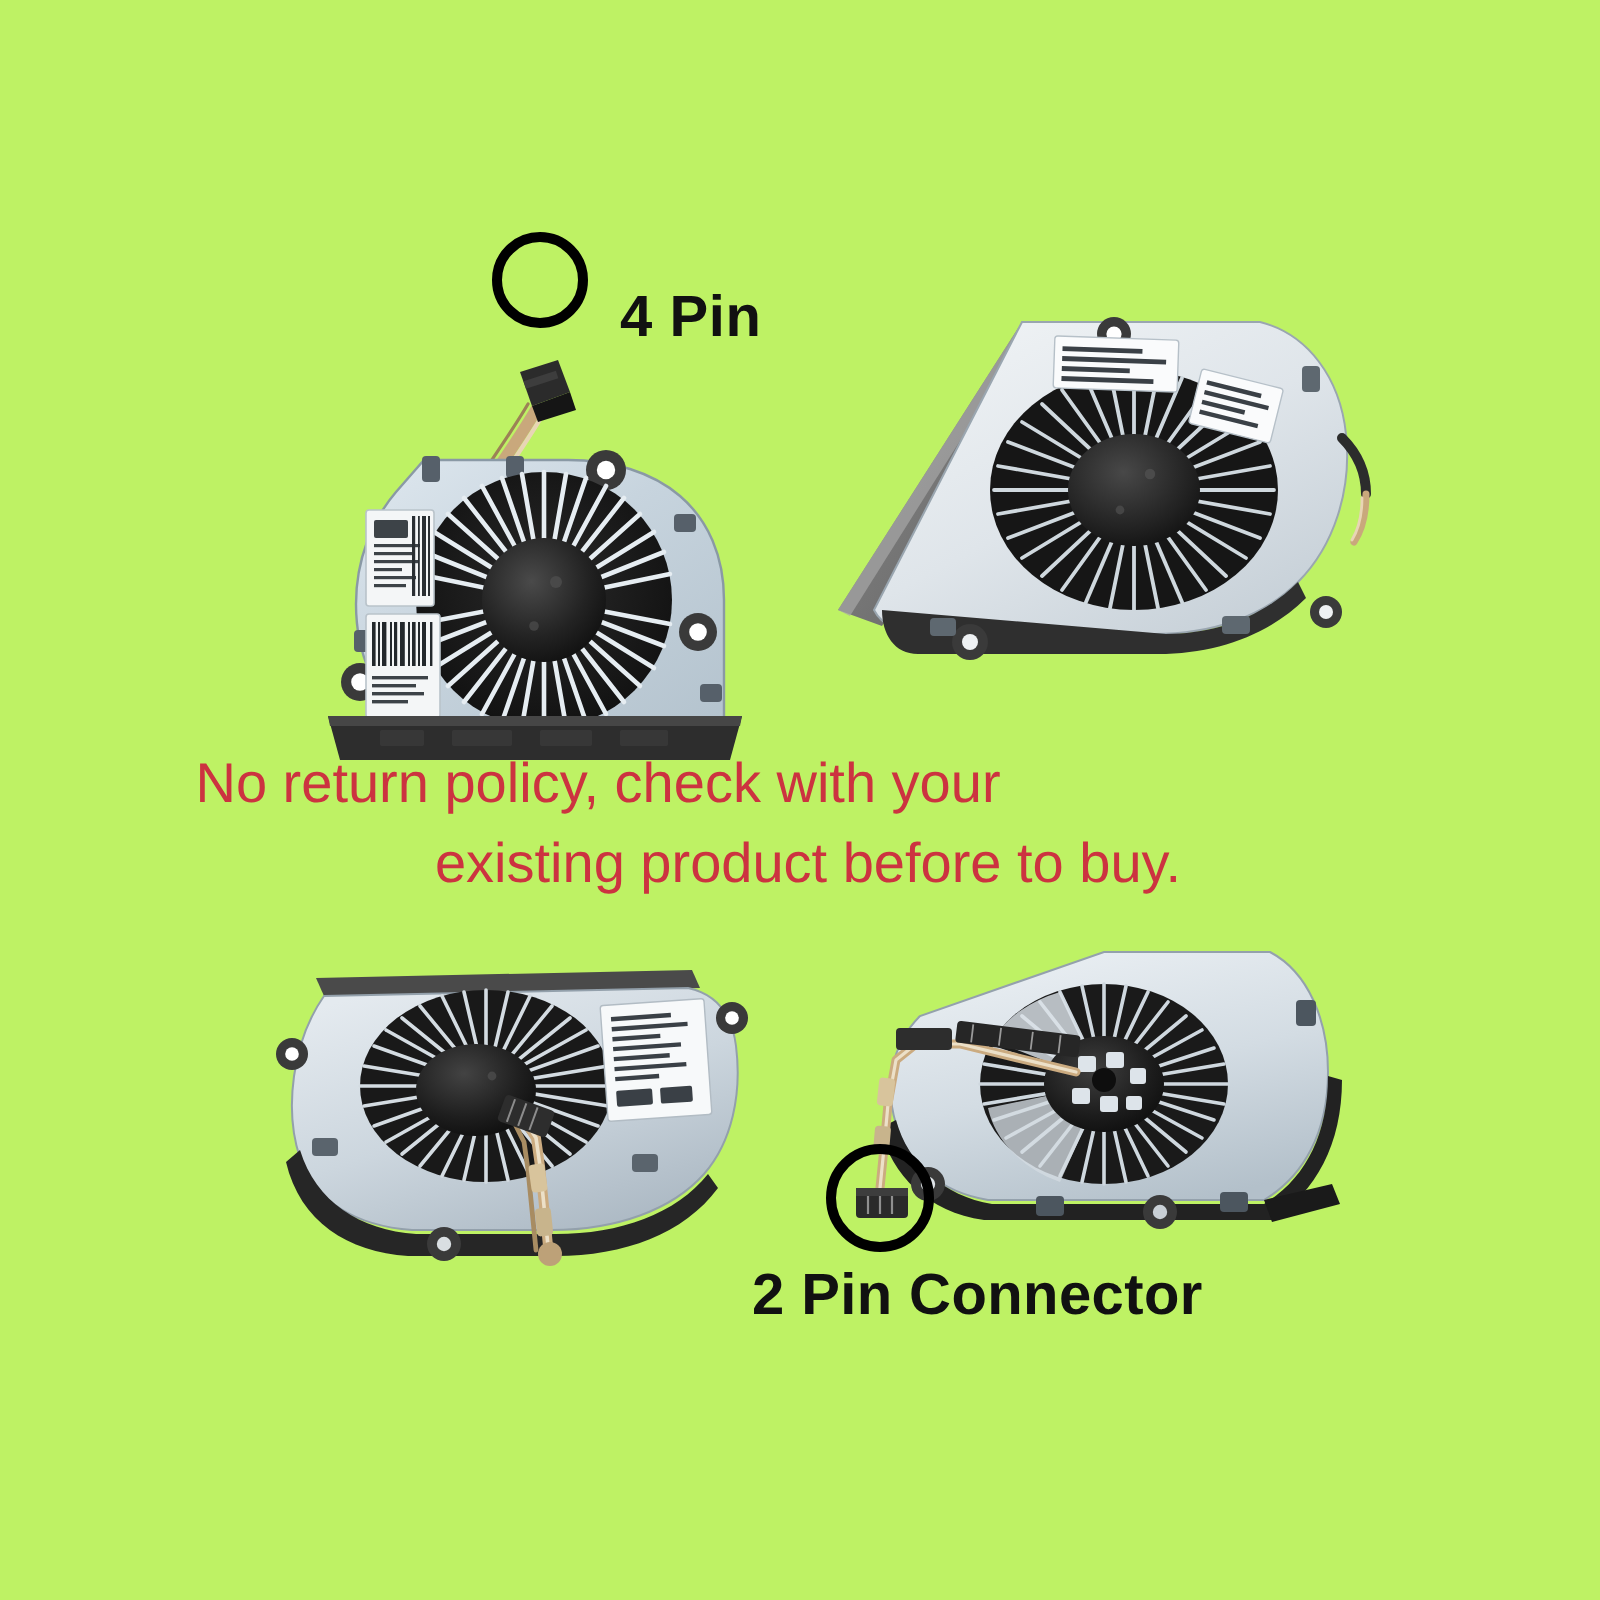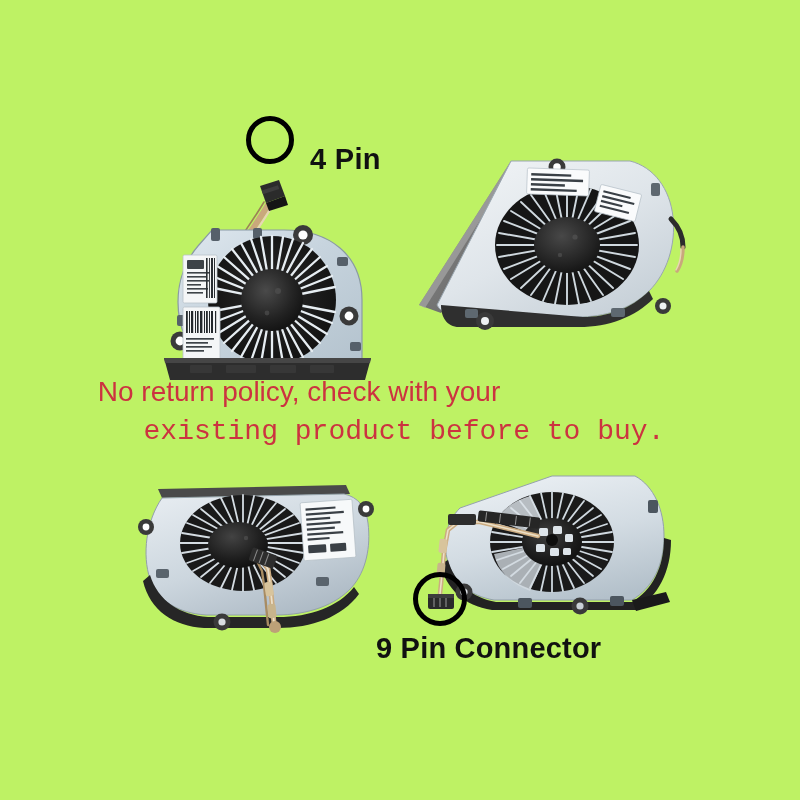--- a/index.html
+++ b/index.html
@@ -57,21 +57,21 @@
   .disclaimer .line {
     display: block;
     color: #cc3340;
     font-size: 28px;
     font-weight: 400;
     line-height: 40px;
     white-space: nowrap;
     font-family: "Liberation Sans", sans-serif;
   }
   .disclaimer .line1 { padding-right: 90px; }
-  .disclaimer .line2 { padding-left: 120px; font-family: Liberation Mono, monospace; }
+  .disclaimer .line2 { padding-left: 120px; }
 
   
   .circle-anno {
     position: absolute;
     border: 5px solid #000000;
     border-radius: 50%;
     box-sizing: border-box;
     background: transparent;
   }
   #circle-top { left: 246px; top: 116px; width: 48px; height: 48px; }
@@ -598,20 +598,20 @@
         </g>
       </g>
     </svg>
   </div>
 
   <div id="circle-top" class="circle-anno"></div>
   <div id="circle-bottom" class="circle-anno"></div>
 
   <div class="label-4pin">4 Pin</div>
 
-  <div class="label-4pinconn">9 Pin Connector</div>
+  <div class="label-4pinconn">2 Pin Connector</div>
 
   <div class="disclaimer">
     <span class="line line1">No return policy, check with your</span>
     <span class="line line2">existing product before to buy.</span>
   </div>
 
 </div>
 
 </body></html>

